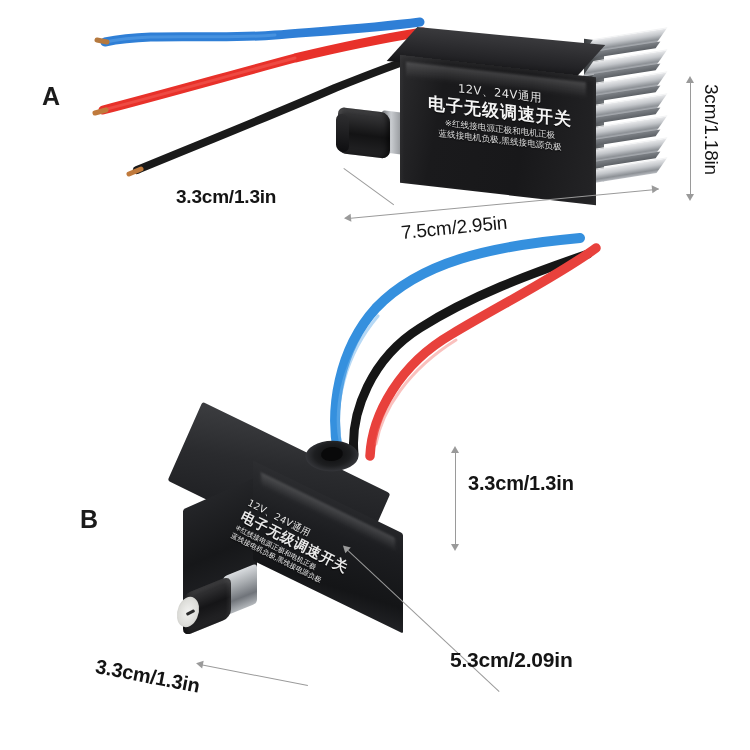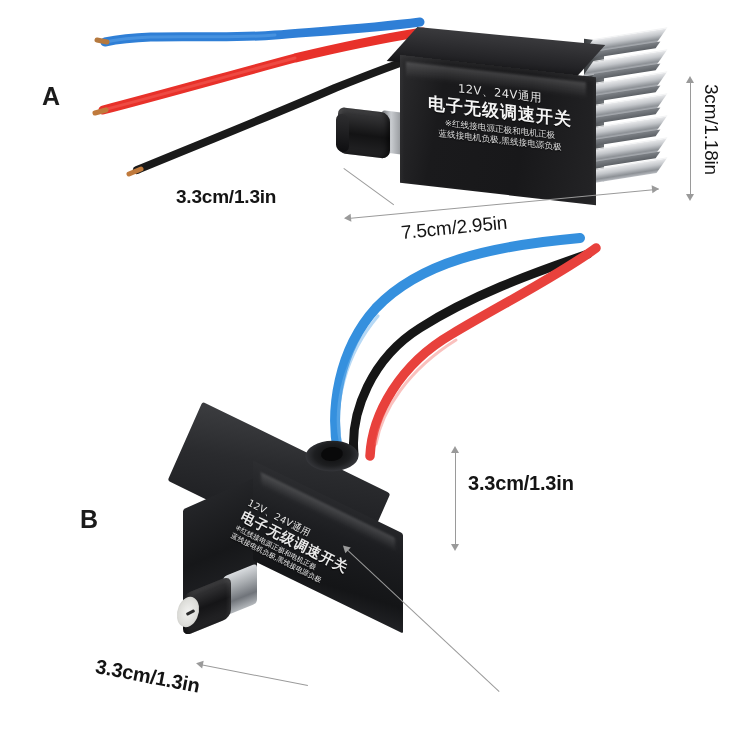--- a/index.html
+++ b/index.html
@@ -303,20 +303,21 @@
       <div class="b-knob-pointer"></div>
     </div>
 
     <div class="dline" style="left:455px;top:222px;width:1px;height:92px;"></div>
     <div class="arrow" style="left:451px;top:216px;border-width:0 4px 7px 4px;border-color:transparent transparent #9a9a9a transparent;"></div>
     <div class="arrow" style="left:451px;top:314px;border-width:7px 4px 0 4px;border-color:#9a9a9a transparent transparent transparent;"></div>
     <div class="dim-label" style="left:468px;top:242px;font-size:20px;">3.3cm/1.3in</div>
 
     <div class="dline" style="left:346px;top:318px;width:210px;transform:rotate(43deg);"></div>
     <div class="arrow" style="left:342px;top:314px;border-width:4px 7px 4px 0;border-color:transparent #9a9a9a transparent transparent;transform:rotate(43deg);"></div>
+    <div class="dim-label" style="left:450px;top:418px;font-size:21px;">5.3cm/2.09in</div>
 
     <div class="dline" style="left:200px;top:434px;width:110px;transform:rotate(11deg);"></div>
     <div class="arrow" style="left:196px;top:430px;border-width:4px 7px 4px 0;border-color:transparent #9a9a9a transparent transparent;transform:rotate(11deg);"></div>
     <div class="dim-label" style="left:98px;top:425px;font-size:20px;transform:rotate(11deg);transform-origin:0 0;">3.3cm/1.3in</div>
 
   </div>
 
 </div>
 
 </body></html>

